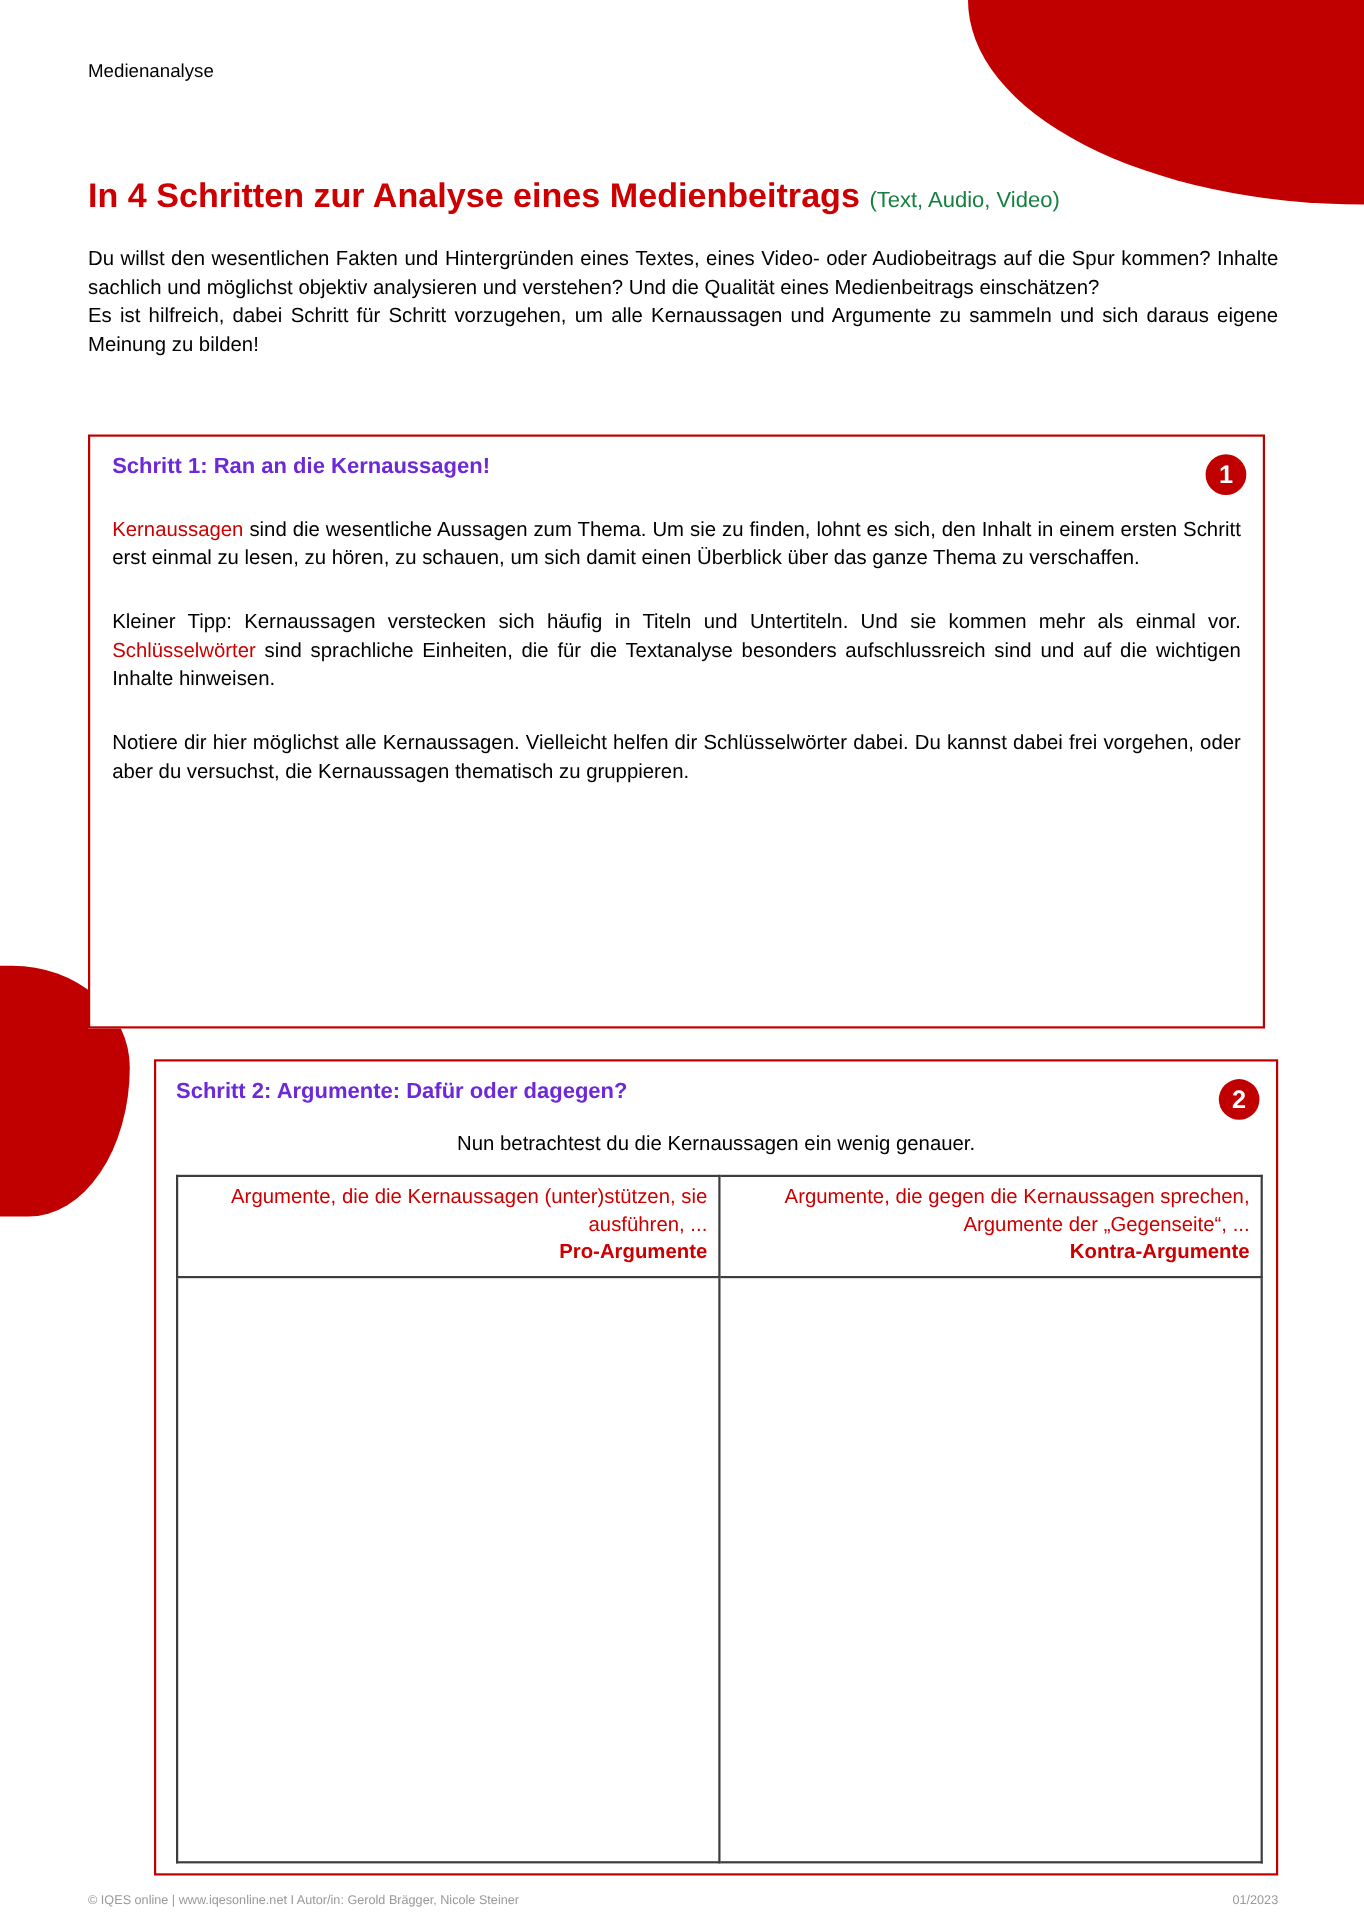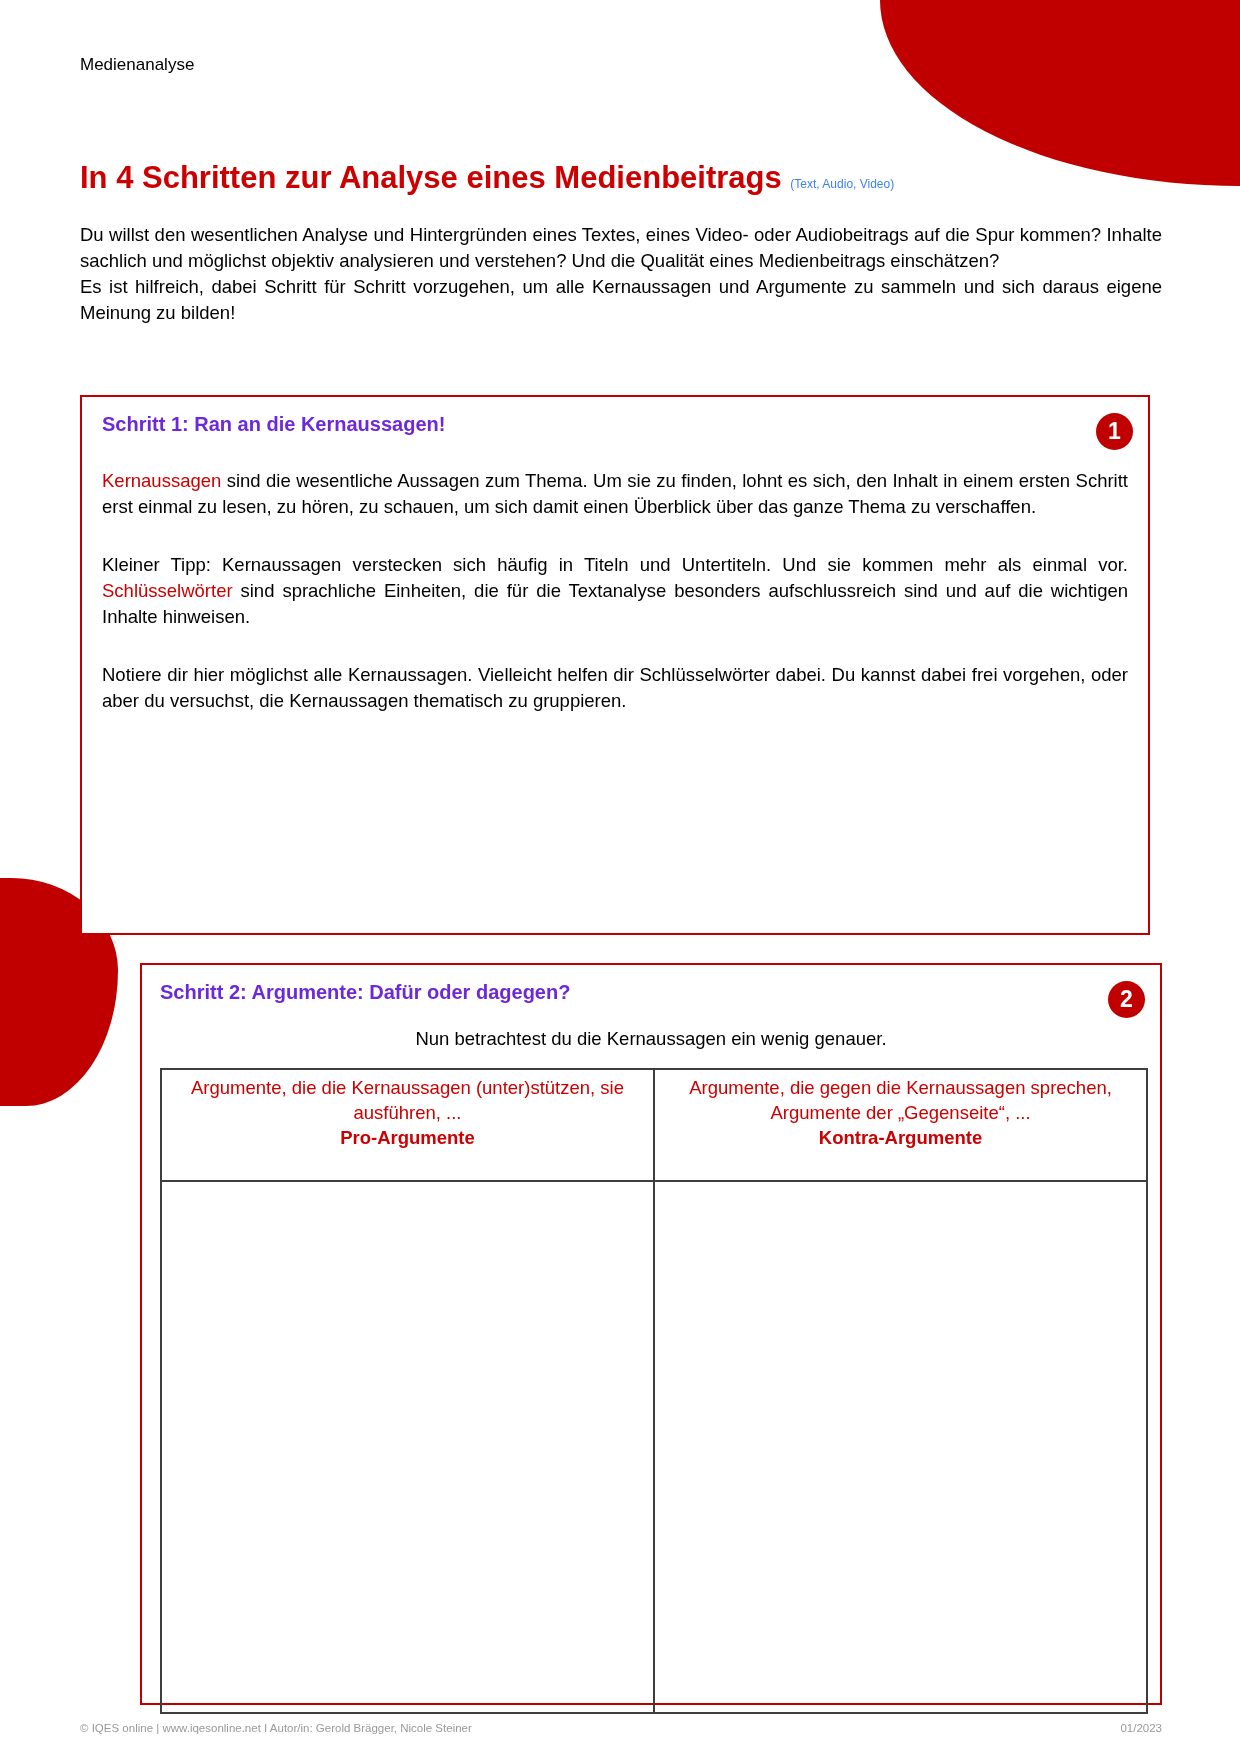--- a/index.html
+++ b/index.html
@@ -38,23 +38,23 @@
   .title {
     position: absolute;
     left: 80px; top: 160px;
     width: 1000px;
     font-size: 31px;
     font-weight: bold;
     color: #cc0000;
     white-space: nowrap;
   }
   .title .suffix {
-    font-size: 12px;
+    font-size: 20px;
     font-weight: normal;
-    color: #3b82f6;
+    color: #15803d;
   }
   .intro {
     position: absolute;
     left: 80px; top: 222px;
     width: 1082px;
     font-size: 18.5px;
     line-height: 26px;
     text-align: justify;
   }
   .step-box {
@@ -103,23 +103,23 @@
     border-collapse: collapse;
     table-layout: fixed;
   }
   .arg-table th, .arg-table td {
     border: 2px solid #3d3d3d;
     vertical-align: top;
     padding: 5px 10px;
   }
   .arg-table th {
     width: 50%;
-    height: 112px;
+    height: 92px;
     font-weight: normal;
-    text-align: center;
+    text-align: right;
     color: #cc0000;
     font-size: 18.5px;
     line-height: 25px;
   }
   .arg-table th .th-bold {
     font-weight: bold;
     display: block;
   }
   .arg-table td { height: 532px; }
   .footer {
@@ -138,21 +138,21 @@
 <div class="page">
 
   <div class="blob-top-right"></div>
   <div class="blob-left"></div>
 
   <div class="doc-label">Medienanalyse</div>
 
   <h1 class="title"><span>In 4 Schritten zur Analyse eines Medienbeitrags</span> <span class="suffix">(Text, Audio, Video)</span></h1>
 
   <div class="intro">
-    <div>Du willst den wesentlichen Analyse und Hintergründen eines Textes, eines Video- oder Audiobeitrags auf die Spur kommen? Inhalte sachlich und möglichst objektiv analysieren und verstehen? Und die Qualität eines Medienbeitrags einschätzen?</div>
+    <div>Du willst den wesentlichen Fakten und Hintergründen eines Textes, eines Video- oder Audiobeitrags auf die Spur kommen? Inhalte sachlich und möglichst objektiv analysieren und verstehen? Und die Qualität eines Medienbeitrags einschätzen?</div>
     <div>Es ist hilfreich, dabei Schritt für Schritt vorzugehen, um alle Kernaussagen und Argumente zu sammeln und sich daraus eigene Meinung zu bilden!</div>
   </div>
 
   <div class="step-box step1-box">
     <div class="badge">1</div>
     <div class="step-heading">Schritt 1: Ran an die Kernaussagen!</div>
     <p class="body-par"><span class="red-word">Kernaussagen</span><span> sind die wesentliche Aussagen zum Thema. Um sie zu finden, lohnt es sich, den Inhalt in einem ersten Schritt erst einmal zu lesen, zu hören, zu schauen, um sich damit einen Überblick über das ganze Thema zu verschaffen.</span></p>
     <p class="body-par"><span>Kleiner Tipp: Kernaussagen verstecken sich häufig in Titeln und Untertiteln. Und sie kommen mehr als einmal vor. </span><span class="red-word">Schlüsselwörter</span><span> sind sprachliche Einheiten, die für die Textanalyse besonders aufschlussreich sind und auf die wichtigen Inhalte hinweisen.</span></p>
     <p class="body-par">Notiere dir hier möglichst alle Kernaussagen. Vielleicht helfen dir Schlüsselwörter dabei. Du kannst dabei frei vorgehen, oder aber du versuchst, die Kernaussagen thematisch zu gruppieren.</p>
     <div style="height:180px;"></div>

